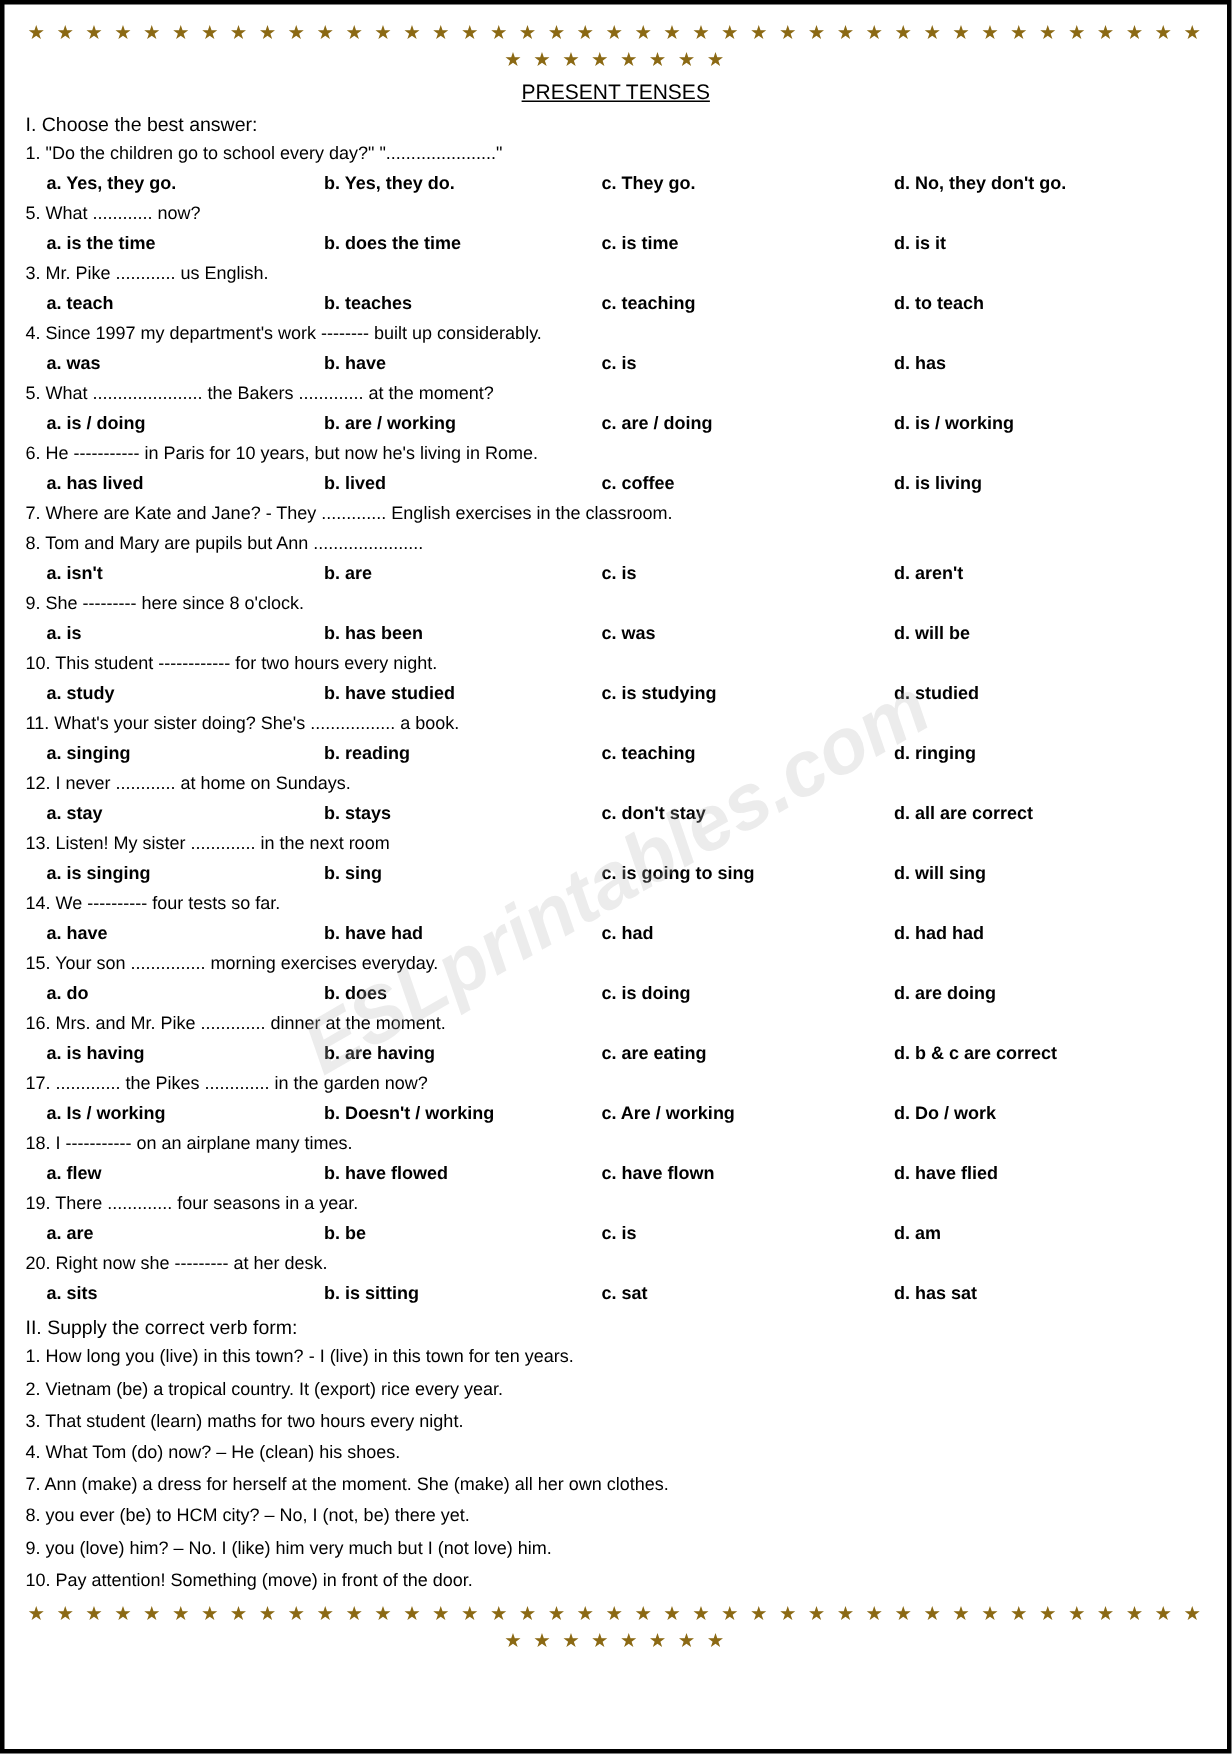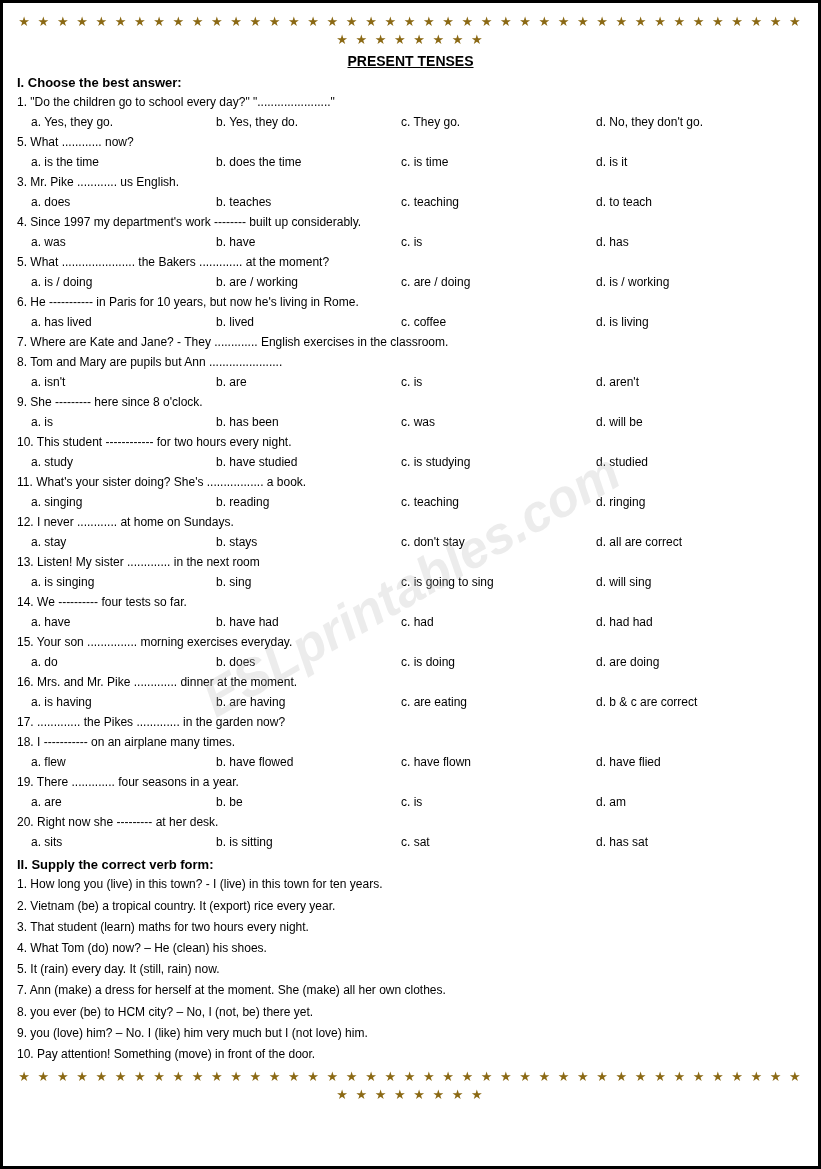--- a/index.html
+++ b/index.html
@@ -29,38 +29,39 @@
     .star-border-bottom {
       text-align: center;
       font-size: 13px;
       letter-spacing: 2px;
       color: #8B6914;
       line-height: 1.4;
       margin-top: 4px;
     }
     .title {
       text-align: center;
-      font-weight: bold;
+      font-weight: normal;
       font-size: 14px;
       margin: 4px 0 6px 0;
       text-decoration: underline;
     }
     .section-title {
-      font-weight: bold;
+      font-weight: normal;
       font-size: 13px;
       margin: 6px 0 3px 0;
     }
     .question {
       margin: 2px 0;
       line-height: 1.5;
     }
     .options-row {
       display: flex;
       margin: 1px 0 1px 14px;
       line-height: 1.5;
+      font-weight: bold;
     }
     .col-a { width: 185px; }
     .col-b { width: 185px; }
     .col-c { width: 195px; }
     .col-d { width: 185px; }
     .watermark {
       position: absolute;
       top: 50%;
       left: 50%;
       transform: translate(-50%, -50%) rotate(-30deg);
@@ -102,21 +103,21 @@
     <div class="question">5. What ............ now?</div>
     <div class="options-row">
       <div class="col-a">a. is the time</div>
       <div class="col-b">b. does the time</div>
       <div class="col-c">c. is time</div>
       <div class="col-d">d. is it</div>
     </div>
 
     <div class="question">3. Mr. Pike ............ us English.</div>
     <div class="options-row">
-      <div class="col-a">a. does</div>
+      <div class="col-a">a. teach</div>
       <div class="col-b">b. teaches</div>
       <div class="col-c">c. teaching</div>
       <div class="col-d">d. to teach</div>
     </div>
 
     <div class="question">4. Since 1997 my department's work -------- built up considerably.</div>
     <div class="options-row">
       <div class="col-a">a. was</div>
       <div class="col-b">b. have</div>
       <div class="col-c">c. is</div>
@@ -207,20 +208,26 @@
 
     <div class="question">16. Mrs. and Mr. Pike ............. dinner at the moment.</div>
     <div class="options-row">
       <div class="col-a">a. is having</div>
       <div class="col-b">b. are having</div>
       <div class="col-c">c. are eating</div>
       <div class="col-d">d. b &amp; c are correct</div>
     </div>
 
     <div class="question">17. ............. the Pikes ............. in the garden now?</div>
+    <div class="options-row">
+      <div class="col-a">a. Is / working</div>
+      <div class="col-b">b. Doesn't / working</div>
+      <div class="col-c">c. Are / working</div>
+      <div class="col-d">d. Do / work</div>
+    </div>
 
     <div class="question">18. I ----------- on an airplane many times.</div>
     <div class="options-row">
       <div class="col-a">a. flew</div>
       <div class="col-b">b. have flowed</div>
       <div class="col-c">c. have flown</div>
       <div class="col-d">d. have flied</div>
     </div>
 
     <div class="question">19. There ............. four seasons in a year.</div>
@@ -241,21 +248,20 @@
 
   </div>
 
   <div class="section-title">II. Supply the correct verb form:</div>
 
   <div>
     <div class="supply-item">1. How long        you (live)        in this town? - I (live)                     in this town for ten years.</div>
     <div class="supply-item">2. Vietnam (be)        a tropical country. It (export)              rice every year.</div>
     <div class="supply-item">3. That student (learn)          maths for two hours every night.</div>
     <div class="supply-item">4. What        Tom (do)          now? – He (clean)          his shoes.</div>
-    <div class="supply-item">5. It (rain)          every day. It (still, rain)          now.</div>
     <div class="supply-item">7. Ann (make)               a dress for herself at the moment. She (make)          all her own clothes.</div>
     <div class="supply-item">8.       you ever (be)        to HCM city? – No, I (not, be)          there yet.</div>
     <div class="supply-item">9.       you (love)        him? – No. I (like)          him very much but I (not love)               him.</div>
     <div class="supply-item">10. Pay attention! Something (move)               in front of the door.</div>
   </div>
 
   <div class="star-border-bottom">★ ★ ★ ★ ★ ★ ★ ★ ★ ★ ★ ★ ★ ★ ★ ★ ★ ★ ★ ★ ★ ★ ★ ★ ★ ★ ★ ★ ★ ★ ★ ★ ★ ★ ★ ★ ★ ★ ★ ★ ★ ★ ★ ★ ★ ★ ★ ★ ★</div>
 
 </div>
 

